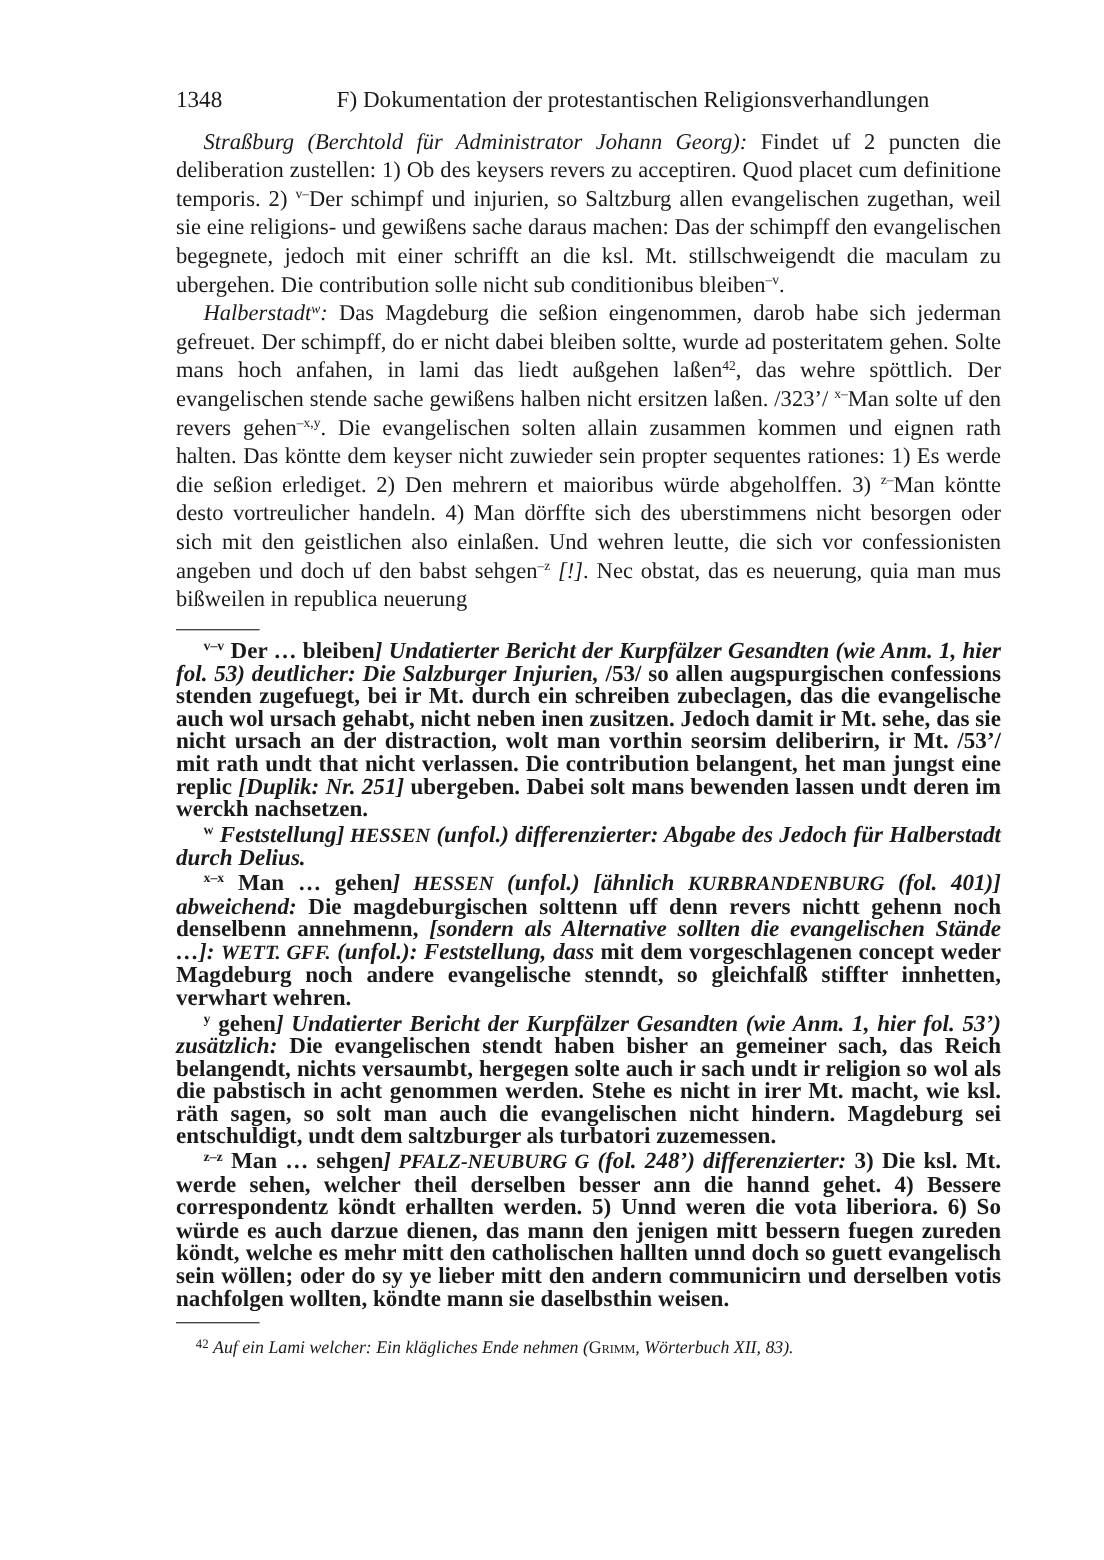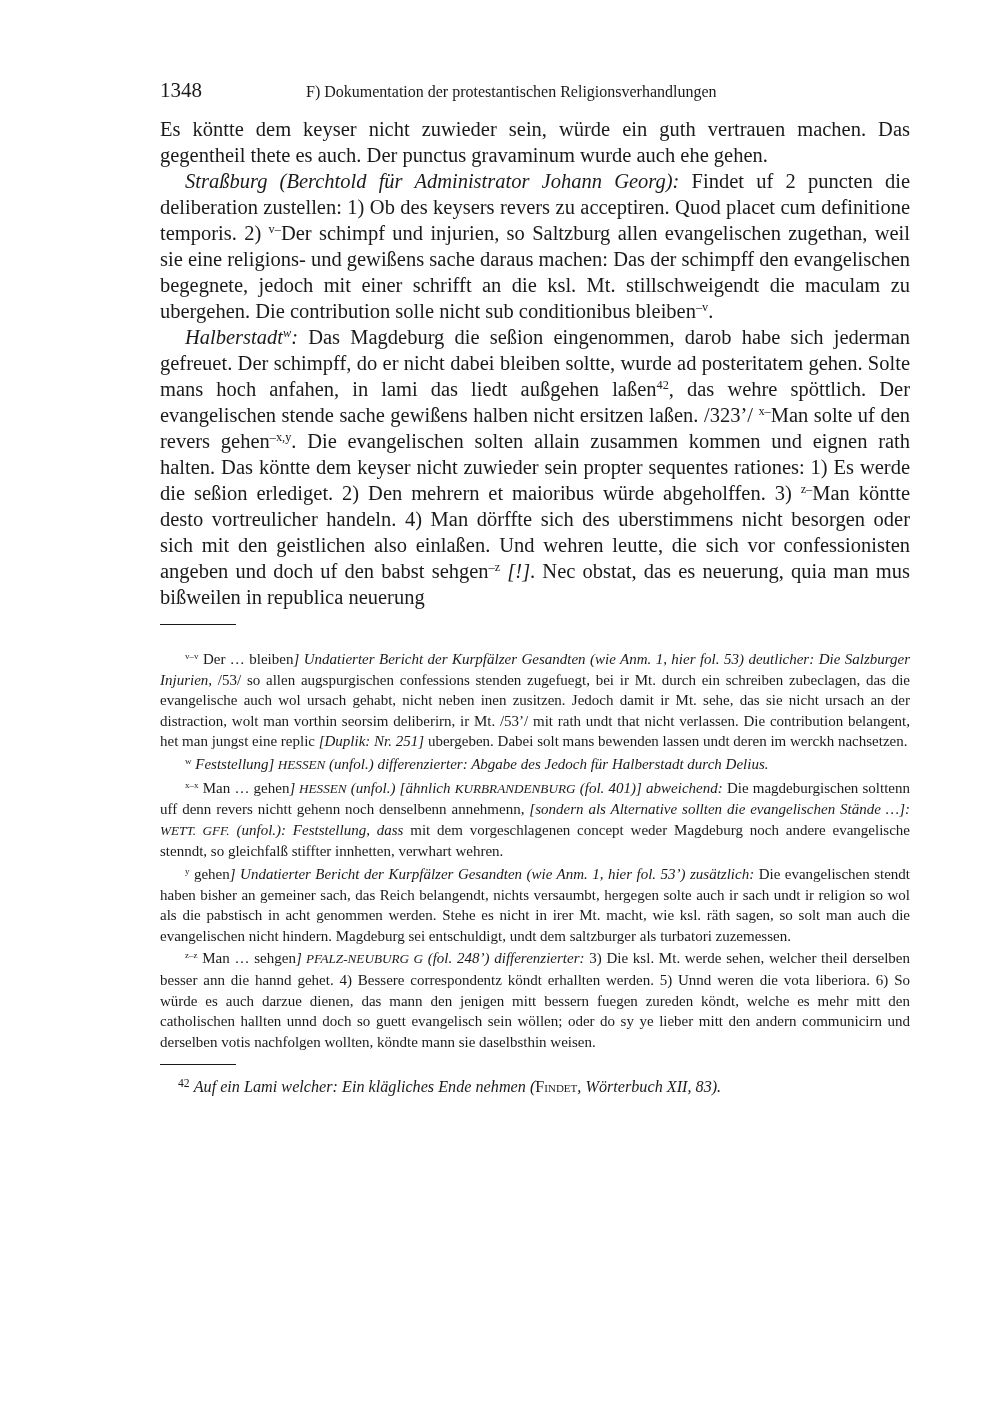--- a/index.html
+++ b/index.html
@@ -1,47 +1,46 @@
 <!DOCTYPE html>
 <html><head>
 <meta charset="utf-8">
 <style>
   html, body { margin: 0; padding: 0; background: #ffffff; }
   body { width: 1004px; height: 1418px; position: relative; overflow: hidden;
          font-family: "Liberation Serif", "DejaVu Serif", serif; color: #1a1a1a; }
   .page { position: absolute; left: 160px; top: 78px; width: 750px; }
   .header { display: flex; align-items: baseline; font-size: 20px; height: 30px; gap: 26px; }
   .header .pno { width: 120px; font-size: 21px; }
-  .header .running { font-size: 16px; }
+  .header .running { font-size: 21px; }
   .body { margin-top: 8px; font-size: 20.5px; line-height: 26px; text-align: justify; hyphens: manual; }
   .body p { margin: 0; }
   .body p.indent { text-indent: 25px; }
   i { font-style: italic; }
   sup { font-size: 0.6em; line-height: 0; vertical-align: 0.55em; }
   .rule { width: 76px; border-top: 1px solid #1a1a1a; margin: 0; }
-  .apparatus { margin-top: 24px; font-size: 15px; line-height: 20.6px; text-align: justify; }
+  .apparatus { margin-top: 8px; font-size: 21px; line-height: 20.6px; text-align: justify; font-weight: bold; }
   .apparatus p { margin: 0 0 2px 0; text-indent: 25px; }
   .sc { font-variant: small-caps; font-style: normal; }
   .smallcaps-i { font-size: 0.88em; }
   .notes { margin-top: 12px; font-size: 16.2px; line-height: 20.6px; }
   .notes p { margin: 0; padding-left: 18px; }
   .notes sup { font-size: 0.72em; vertical-align: 0.45em; margin-right: 4px; font-style: normal; }
 </style>
 </head>
 <body>
 
 <div class="page">
 
   <div class="header">
     <span class="pno">1348</span>
     <span class="running">F) Dokumentation der protestantischen Religionsverhandlungen</span>
   </div>
 
   <div class="body">
-    <p>Es köntte dem keyser nicht zuwieder sein, würde ein guth vertrauen machen. Das gegentheil thete es auch. Der punctus gravaminum wurde auch ehe gehen.</p>
 
     <p class="indent"><i>Straßburg (Berchtold für Administrator Johann Georg):</i><span> Findet uf 2 puncten die deliberation zustellen: 1) Ob des keysers revers zu acceptiren. Quod placet cum definitione temporis. 2) </span><sup>v–</sup><span>Der schimpf und injurien, so Saltzburg allen evangelischen zugethan, weil sie eine religions- und gewißens sache daraus ma­chen: Das der schimpff den evangelischen begegnete, jedoch mit einer schrifft an die ksl. Mt. stillschweigendt die maculam zu ubergehen. Die contribution solle nicht sub conditionibus bleiben</span><sup>–v</sup><span>.</span></p>
 
     <p class="indent"><i><span>Halberstadt</span><sup>w</sup><span>:</span></i><span> Das Magdeburg die seßion eingenommen, darob habe sich jederman gefreuet. Der schimpff, do er nicht dabei bleiben soltte, wur­de ad posteritatem gehen. Solte mans hoch anfahen, in lami das liedt außgehen laßen</span><sup>42</sup><span>, das wehre spöttlich. Der evangelischen stende sache ge­wißens halben nicht ersitzen laßen. /323’/ </span><sup>x–</sup><span>Man solte uf den revers ge­hen</span><sup>–x,y</sup><span>. Die evangelischen solten allain zusammen kommen und eignen rath halten. Das köntte dem keyser nicht zuwieder sein propter sequentes rationes: 1) Es werde die seßion erlediget. 2) Den mehrern et maioribus würde abgeholffen. 3) </span><sup>z–</sup><span>Man köntte desto vortreulicher handeln. 4) Man dörffte sich des uberstim­mens nicht besorgen oder sich mit den geistlichen also einlaßen. Und wehren leutte, die sich vor confessionisten angeben und doch uf den babst sehgen</span><sup>–z</sup><i> [!]</i><span>. Nec obstat, das es neuerung, quia man mus bißweilen in republica neuerung</span></p>
   </div>
 
   <div style="height:14px"></div>
   <div class="rule"></div>
 
   <div class="apparatus">
@@ -53,16 +52,16 @@
 
     <p><sup>y</sup><span> gehen</span><i>]</i><i> Undatierter Bericht der Kurpfälzer Gesandten (wie Anm. 1, hier fol. 53’) zusätzlich:</i><span> Die evangelischen stendt haben bisher an gemeiner sach, das Reich belangendt, nichts versaumbt, hergegen solte auch ir sach undt ir religion so wol als die pabstisch in acht genommen werden. Stehe es nicht in irer Mt. macht, wie ksl. räth sagen, so solt man auch die evangelischen nicht hindern. Magdeburg sei entschuldigt, undt dem saltzburger als turbatori zuzemessen.</span></p>
 
     <p><sup>z–z</sup><span> Man … sehgen</span><i>]</i><i class="smallcaps-i"> PFALZ-NEUBURG G</i><i> (fol. 248’) differenzierter:</i><span> 3) Die ksl. Mt. werde sehen, welcher theil derselben besser ann die hannd gehet. 4) Bessere correspondentz köndt erhallten werden. 5) Unnd weren die vota liberiora. 6) So würde es auch darzue dienen, das mann den jenigen mitt bessern fuegen zureden köndt, welche es mehr mitt den catholischen hallten unnd doch so guett evangelisch sein wöllen; oder do sy ye lieber mitt den andern communicirn und derselben votis nachfolgen wollten, köndte mann sie daselbsthin weisen.</span></p>
   </div>
 
   <div style="height:10px"></div>
   <div class="rule"></div>
 
   <div class="notes">
-    <p><sup>42</sup><i>Auf ein Lami welcher: Ein klägliches Ende nehmen (</i><span class="sc">Findet</span><i>, Wörterbuch XII, 83).</i></p>
+    <p><sup>42</sup><i>Auf ein Lami welcher: Ein klägliches Ende nehmen (</i><span class="sc">Grimm</span><i>, Wörterbuch XII, 83).</i></p>
   </div>
 
 </div>
 
 </body></html>

